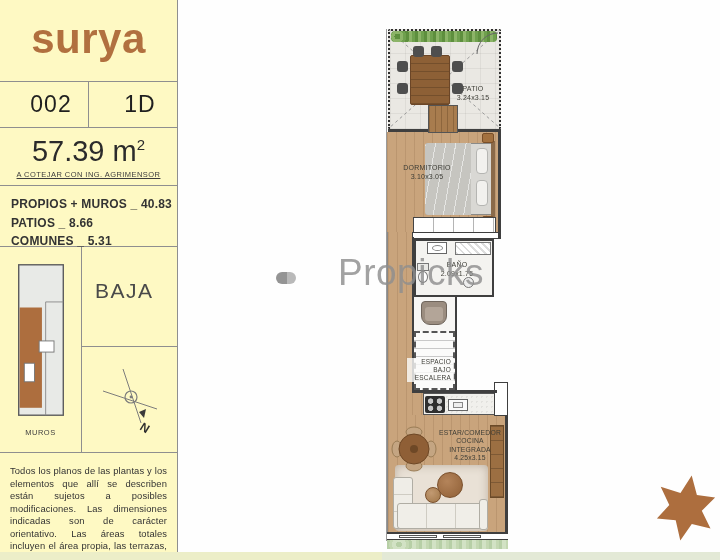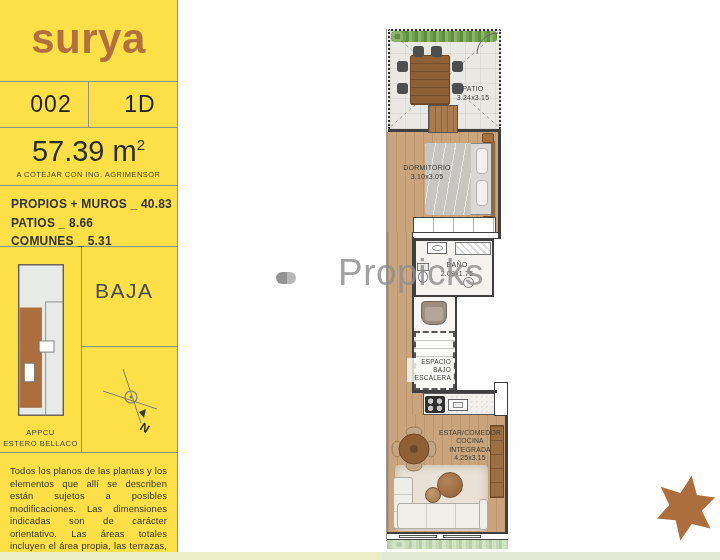--- a/index.html
+++ b/index.html
@@ -1,29 +1,29 @@
 <!DOCTYPE html>
 <html><head>
 <meta charset="utf-8">
 <style>
   * { margin:0; padding:0; box-sizing:border-box; }
   body { font-family:"Liberation Sans", sans-serif; background:#ffffff; }
   .canvas { position:relative; width:720px; height:560px; background:#fefefe; overflow:hidden; }
 
   
-  .sidebar { position:absolute; left:0; top:0; width:178px; height:552px; border-right:1px solid #8f8f8f; background:#fde047; z-index:20; }
+  .sidebar { position:absolute; left:0; top:0; width:178px; height:552px; border-right:1px solid #8f8f8f; background:#fef9c3; z-index:20; }
   .s-logo { height:82px; border-bottom:1px solid #8f8f8f; font-size:42px; font-weight:bold; color:#b1703f; text-align:center; line-height:78px; letter-spacing:0.5px; }
   .s-unit { height:46px; border-bottom:1px solid #8f8f8f; display:flex; }
   .s-unit .cell { display:flex; align-items:center; justify-content:center; font-size:23px; color:#1f1f1f; letter-spacing:1px;padding-left:14px; }
   .unit-num { width:89px; border-right:1px solid #8f8f8f; }
   .unit-type { flex:1; }
   .s-area { height:58px; border-bottom:1px solid #8f8f8f; text-align:center; padding-top:7px; }
   .area-main { font-size:29px; color:#2b2b2b; }
   .area-main sup { font-size:15px; }
-  .area-note { font-size:7.5px; letter-spacing:0.45px; color:#3c3c3c; margin-top:2px; }
+  .area-note { font-size:7.5px; letter-spacing:0.45px; color:#3c3c3c; margin-top:2px;text-decoration:underline; }
   .s-break { height:61px; border-bottom:1px solid #8f8f8f; padding:9px 0 11px 11px; font-size:12px; font-weight:bold; color:#333; line-height:1.55; letter-spacing:0.2px; }
   .s-key { height:206px; border-bottom:1px solid #8f8f8f; display:flex; }
   .key-left { width:82px; border-right:1px solid #8f8f8f; display:flex; flex-direction:column; align-items:center; padding-top:12px; }
   .key-caption { margin-top:6px; font-size:7.5px; letter-spacing:0.5px; color:#3f3f3f; text-align:center; line-height:1.5; }
   .key-right { flex:1; display:flex; flex-direction:column; }
   .planta { height:100px; border-bottom:1px solid #8f8f8f; font-size:21px; color:#4a4a4a; letter-spacing:1.5px; line-height:1.35; padding:30px 0 0 13px; }
   .compass-cell { height:105px; display:flex; align-items:center; justify-content:center; }
   .s-disc { padding:12px 10px 0 10px; font-size:9.4px; line-height:1.33; text-align:justify; color:#333; letter-spacing:0.1px; }
 
   
@@ -153,22 +153,21 @@
     <div class="s-key">
       <div class="key-left">
         <svg width="52" height="162" viewBox="0 0 56 170">
           <rect x="4" y="4" width="48" height="162" fill="#e8eae7" stroke="#5c5c5c" stroke-width="1.5"></rect>
           <path d="M33,44 H52 M33,44 V166" fill="none" stroke="#8a8a8a" stroke-width="1"></path>
           <rect x="5" y="50" width="24" height="108" fill="#ad6e3e"></rect>
           <rect x="26" y="86" width="16" height="12" fill="#ffffff" stroke="#777" stroke-width="1"></rect>
           <rect x="10" y="110" width="11" height="20" fill="#ffffff" stroke="#777" stroke-width="1"></rect>
         </svg>
         <div class="key-caption">
-          <div>APPCU</div>
-          <div>ESTERO BELLACO</div>
+          <div>MUROS</div>
         </div>
       </div>
       <div class="key-right">
         <div class="planta">
           <div>BAJA</div>
         </div>
         <div class="compass-cell">
           <svg width="70" height="70" viewBox="0 0 70 70">
             <line x1="8" y1="26" x2="62" y2="44" stroke="#7c7c7c" stroke-width="1"></line>
             <line x1="28" y1="4" x2="46" y2="58" stroke="#7c7c7c" stroke-width="1"></line>

